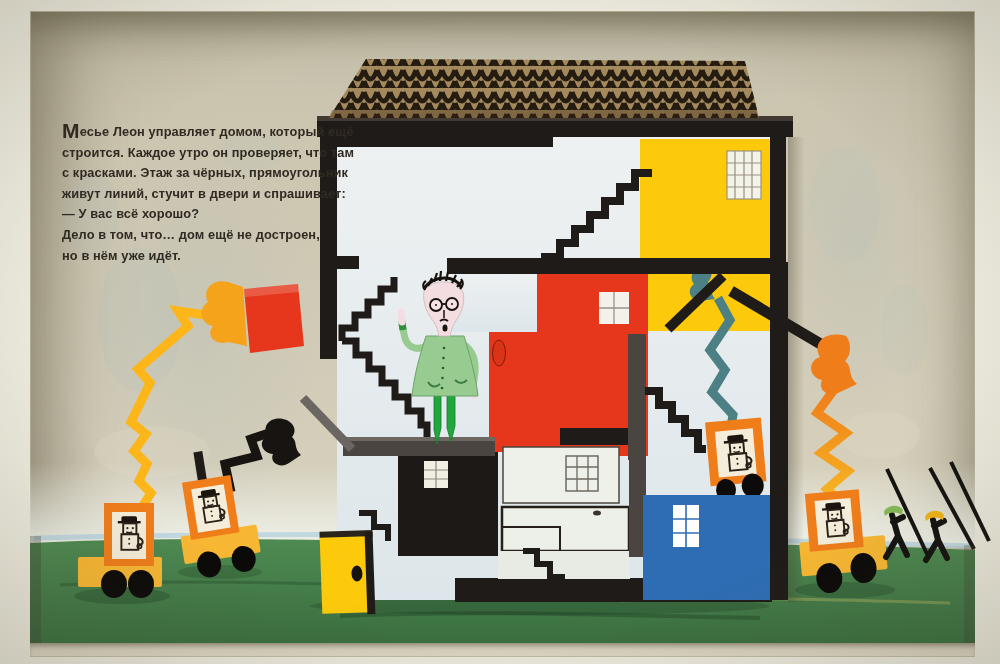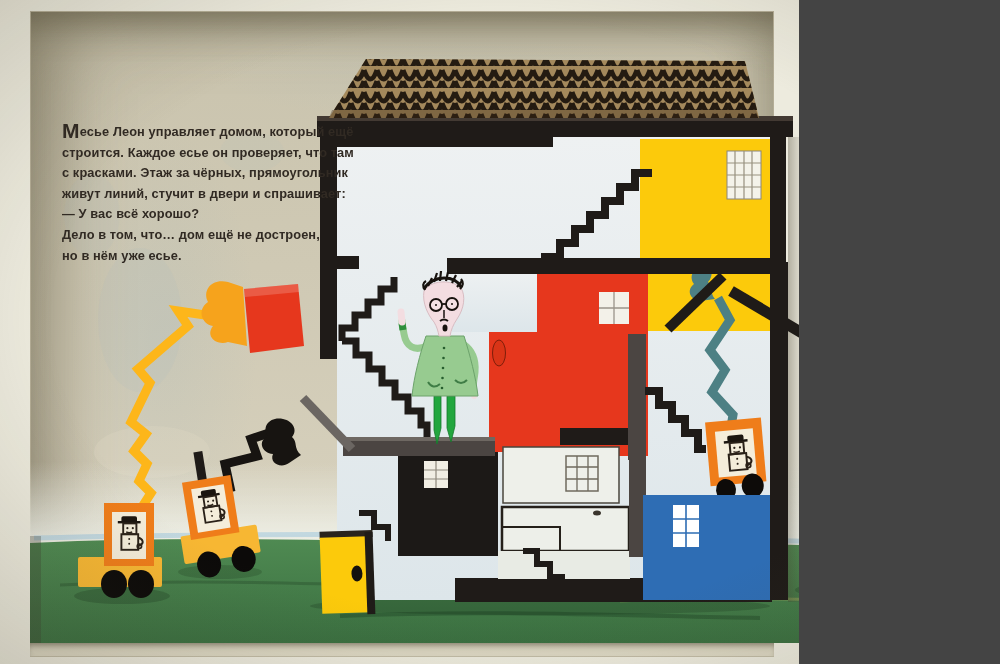--- a/index.html
+++ b/index.html
@@ -1,17 +1,17 @@
 <!DOCTYPE html>
 <html style="--frame_outer: #edebde; --wall: #cdc7b2; --grass: #47804b; --grass_deep: #3a6f40; --horizon_blue: #b7d2df; --roof_tan: #a4895c; --roof_ink: #241b11; --beam_black: #1f1b18; --beam_grey: #4b4542; --house_wall: #e9eef0; --yellow: #fcca0b; --red: #e6371d; --blue: #2e6db4; --orange: #ef7d1a; --orange_body: #f7b733; --teal: #4d8084; --coat_green: #97cb90; --leg_green: #22a63e; --skin: #f3dde1; --paper: #f4edda; --ink_text: #312a23;"><head>
 <meta charset="utf-8">
 <style>
   html,body{margin:0;padding:0;background:#444;}
   #stage{
-    position:relative;width:799px;height:664px;overflow:hidden;
+    position:relative;width:1000px;height:664px;overflow:hidden;
     background:var(--frame_outer);
     font-family:"Liberation Sans",sans-serif;
   }
   
   #wall{
     position:absolute;left:30px;top:11px;right:25px;bottom:21px;
     background:
       radial-gradient(closest-side at 18% 52%, rgba(150,175,185,.16), transparent 70%),
       radial-gradient(closest-side at 88% 38%, rgba(150,175,185,.13), transparent 70%),
       radial-gradient(closest-side at 55% 10%, rgba(160,185,195,.10), transparent 70%),
@@ -313,21 +313,21 @@
       <path d="M925,517 C927,510 940,508 944,515 L943,520 C937,516 930,517 926,521 Z" fill="#f0b418"></path>
     </g>
 
     <rect x="30" y="536" width="11" height="107" fill="rgba(60,60,45,.30)"></rect>
     <rect x="964" y="545" width="11" height="98" fill="rgba(60,60,45,.25)"></rect>
     <rect x="0" y="0" width="1000" height="664" fill="url(#vig)"></rect>
   </svg>
 
   <div id="story">
     <div class="line"><span class="dropcap">М</span><span>есье Леон управляет домом, который ещё</span></div>
-    <div class="line">строится. Каждое есье он проверяет, что там</div>
+    <div class="line">строится. Каждое утро он проверяет, что там</div>
     <div class="line">с красками. Этаж за чёрных, прямоугольник</div>
     <div class="line">живут линий, стучит в двери и спрашивает:</div>
     <div class="line">— У вас всё хорошо?</div>
     <div class="line">Дело в том, что… дом ещё не достроен,</div>
-    <div class="line">но в нём уже есье.</div>
+    <div class="line">но в нём уже идёт.</div>
   </div>
 
 </div>
 
 </body></html>

